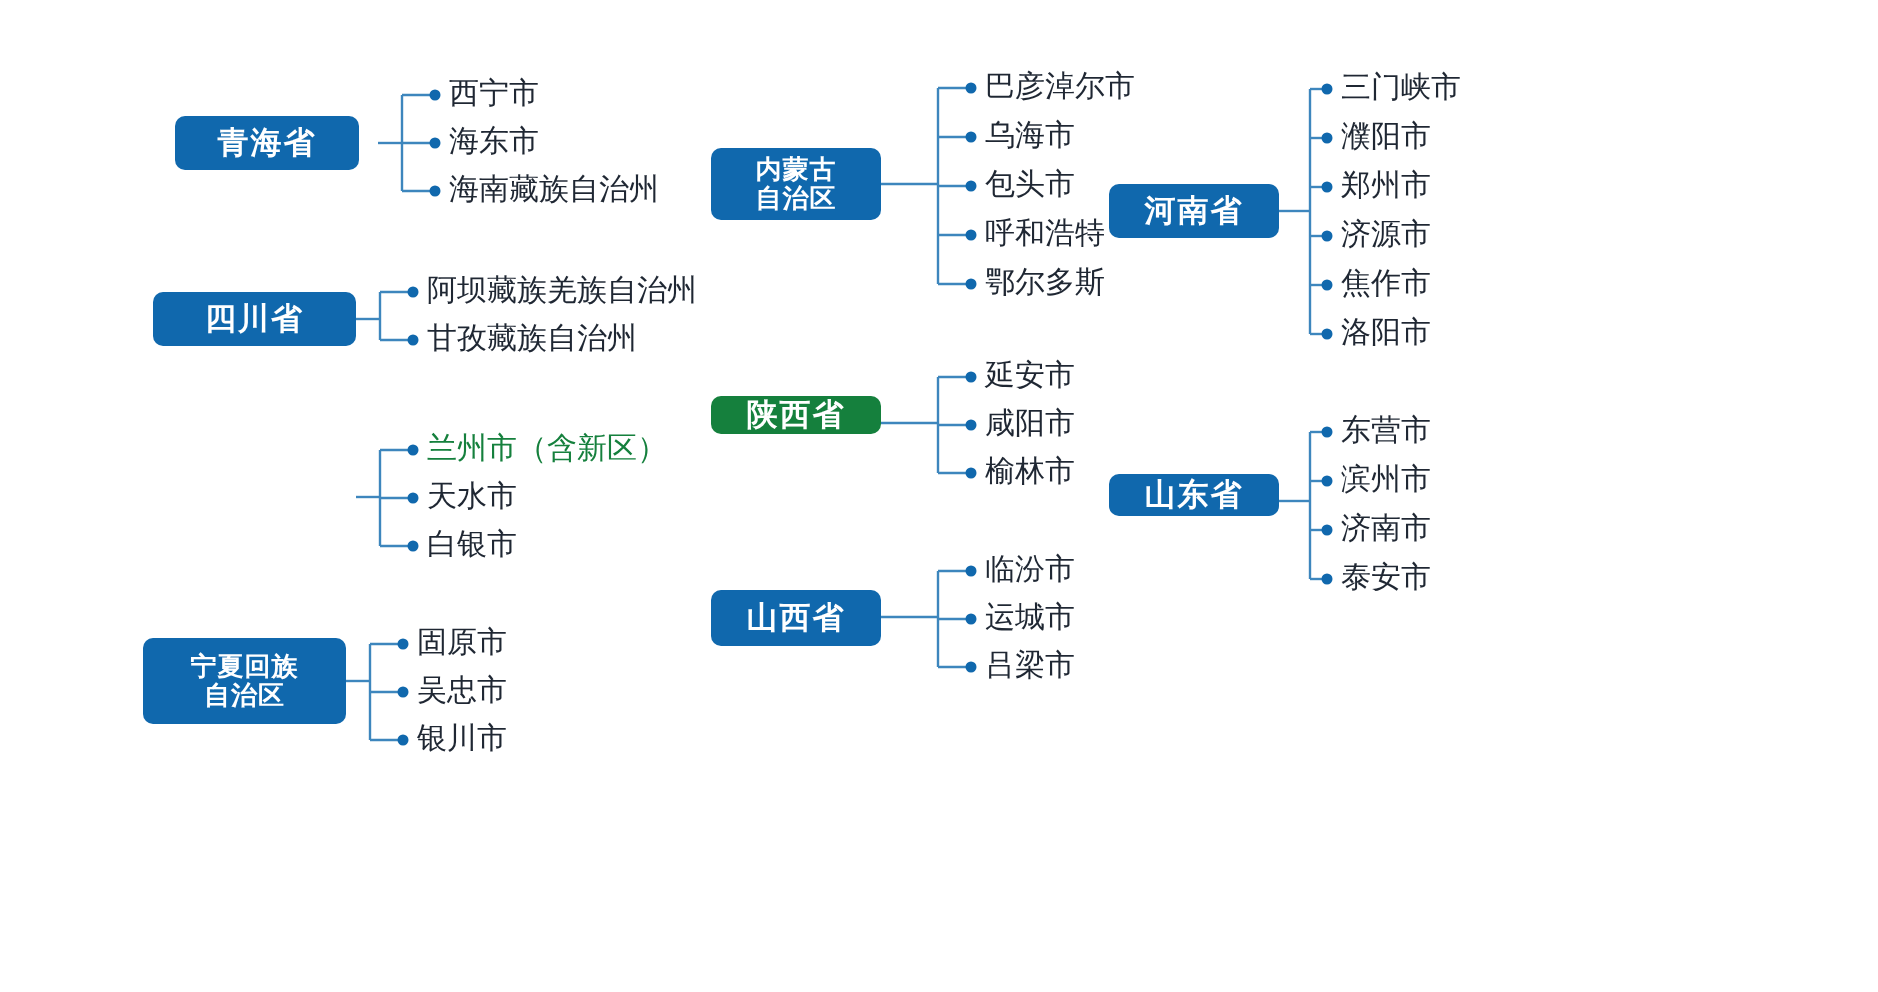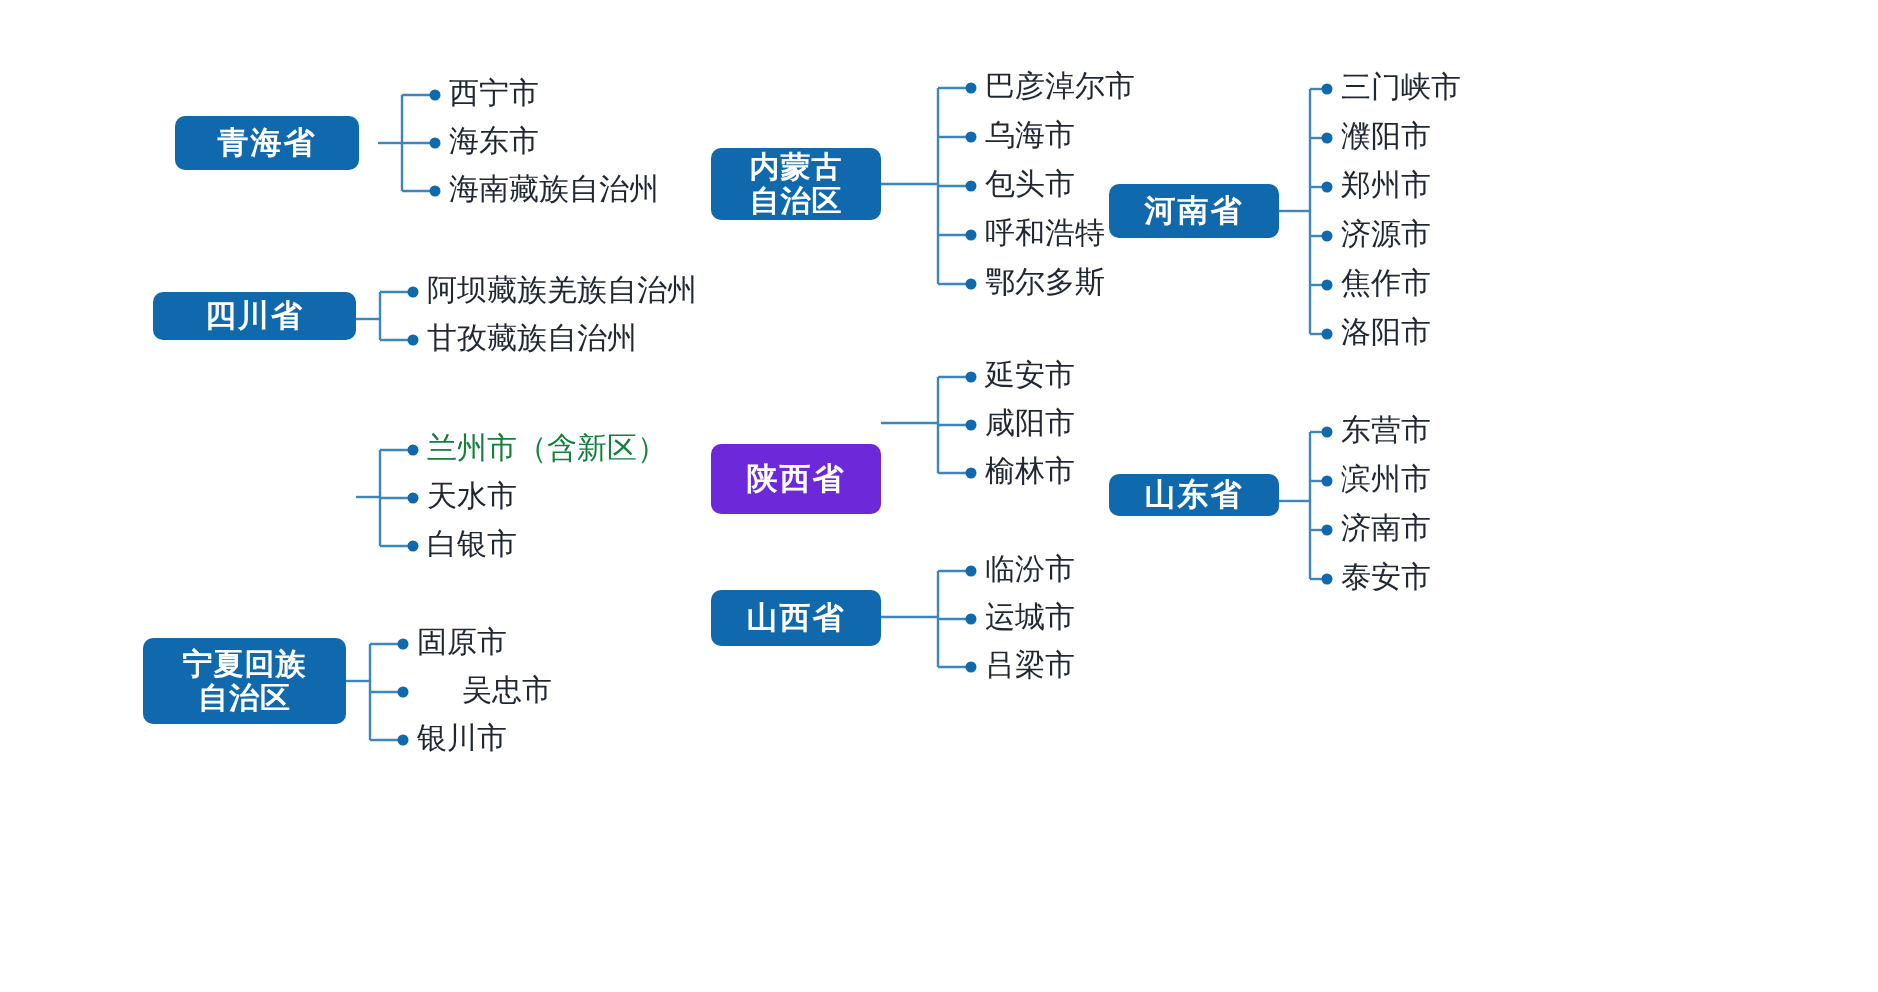--- a/index.html
+++ b/index.html
@@ -22,21 +22,21 @@
     display:flex;
     align-items:center;
     justify-content:center;
     text-align:center;
     line-height:1.12;
     letter-spacing:2px;
     box-sizing:border-box;
     padding:0 10px;
     font-size:31px;
   }
-  .pill.two-line{font-size:30px;letter-spacing:1px;}
+  .pill.two-line{font-size:26px;letter-spacing:1px;}
   .pill .pill-txt{white-space:pre-line;display:block;}
 
   
   .conn{position:absolute;left:0;top:0;overflow:visible;}
 
   
   .leaf{
     position:absolute;
     color:#1f2733;
     font-size:30px;
@@ -70,21 +70,21 @@
       </div>
       <div class="group" style="left: 0px; top: 0px; width: 1878px; height: 992px;">
         <svg class="conn" width="1878" height="992" style="left: 0px; top: 0px; position: absolute; pointer-events: none;">
           <path d="M 356 319 L 380 319" stroke="#3d86bd" stroke-width="2.4" fill="none"></path>
           <path d="M 380 292 L 380 340" stroke="#3d86bd" stroke-width="2.4" fill="none"></path>
           <path d="M 380 292 L 413 292" stroke="#3d86bd" stroke-width="2.4" fill="none"></path>
           <circle cx="413" cy="292" r="5.5" fill="#1068ad"></circle>
           <path d="M 380 340 L 413 340" stroke="#3d86bd" stroke-width="2.4" fill="none"></path>
           <circle cx="413" cy="340" r="5.5" fill="#1068ad"></circle>
         </svg>
-        <div class="pill" style="left: 153px; top: 292px; width: 203px; height: 48px; background: rgb(16, 104, 173); color: rgb(255, 255, 255);">
+        <div class="pill" style="left: 153px; top: 292px; width: 203px; height: 54px; background: rgb(16, 104, 173); color: rgb(255, 255, 255);">
           <span class="pill-txt">四川省</span>
         </div>
         <div class="leaf" style="left: 427px; top: 275px; color: rgb(31, 39, 51);">阿坝藏族羌族自治州</div>
         <div class="leaf" style="left: 427px; top: 323px; color: rgb(31, 39, 51);">甘孜藏族自治州</div>
       </div>
       <div class="group" style="left: 0px; top: 0px; width: 1878px; height: 992px;">
         <svg class="conn" width="1878" height="992" style="left: 0px; top: 0px; position: absolute; pointer-events: none;">
           <path d="M 356 497 L 380 497" stroke="#3d86bd" stroke-width="2.4" fill="none"></path>
           <path d="M 380 450 L 380 546" stroke="#3d86bd" stroke-width="2.4" fill="none"></path>
           <path d="M 380 450 L 413 450" stroke="#3d86bd" stroke-width="2.4" fill="none"></path>
@@ -107,21 +107,21 @@
           <path d="M 370 692 L 403 692" stroke="#3d86bd" stroke-width="2.4" fill="none"></path>
           <circle cx="403" cy="692" r="5.5" fill="#1068ad"></circle>
           <path d="M 370 740 L 403 740" stroke="#3d86bd" stroke-width="2.4" fill="none"></path>
           <circle cx="403" cy="740" r="5.5" fill="#1068ad"></circle>
         </svg>
         <div class="pill two-line" style="left: 143px; top: 638px; width: 203px; height: 86px; background: rgb(16, 104, 173); color: rgb(255, 255, 255);">
           <span class="pill-txt">宁夏回族
 自治区</span>
         </div>
         <div class="leaf" style="left: 417px; top: 627px; color: rgb(31, 39, 51);">固原市</div>
-        <div class="leaf" style="left: 417px; top: 675px; color: rgb(31, 39, 51); margin-left: 45px;">吴忠市</div>
+        <div class="leaf" style="left: 417px; top: 675px; color: rgb(31, 39, 51);">吴忠市</div>
         <div class="leaf" style="left: 417px; top: 723px; color: rgb(31, 39, 51);">银川市</div>
       </div>
     </div>
     <div class="group" style="left: 0px; top: 0px; width: 1878px; height: 992px;">
       <div class="group" style="left: 0px; top: 0px; width: 1878px; height: 992px;">
         <svg class="conn" width="1878" height="992" style="left: 0px; top: 0px; position: absolute; pointer-events: none;">
           <path d="M 881 184 L 938 184" stroke="#3d86bd" stroke-width="2.4" fill="none"></path>
           <path d="M 938 88 L 938 284" stroke="#3d86bd" stroke-width="2.4" fill="none"></path>
           <path d="M 938 88 L 971 88" stroke="#3d86bd" stroke-width="2.4" fill="none"></path>
           <circle cx="971" cy="88" r="5.5" fill="#1068ad"></circle>
@@ -148,21 +148,21 @@
         <svg class="conn" width="1878" height="992" style="left: 0px; top: 0px; position: absolute; pointer-events: none;">
           <path d="M 881 423 L 938 423" stroke="#3d86bd" stroke-width="2.4" fill="none"></path>
           <path d="M 938 377 L 938 473" stroke="#3d86bd" stroke-width="2.4" fill="none"></path>
           <path d="M 938 377 L 971 377" stroke="#3d86bd" stroke-width="2.4" fill="none"></path>
           <circle cx="971" cy="377" r="5.5" fill="#1068ad"></circle>
           <path d="M 938 425 L 971 425" stroke="#3d86bd" stroke-width="2.4" fill="none"></path>
           <circle cx="971" cy="425" r="5.5" fill="#1068ad"></circle>
           <path d="M 938 473 L 971 473" stroke="#3d86bd" stroke-width="2.4" fill="none"></path>
           <circle cx="971" cy="473" r="5.5" fill="#1068ad"></circle>
         </svg>
-        <div class="pill" style="left: 711px; top: 396px; width: 170px; height: 70px; background: #6d28d9; color: rgb(255, 255, 255); margin-top: 48px;">
+        <div class="pill" style="left: 711px; top: 396px; width: 170px; height: 38px; background: #15803d; color: rgb(255, 255, 255);">
           <span class="pill-txt">陕西省</span>
         </div>
         <div class="leaf" style="left: 985px; top: 360px; color: rgb(31, 39, 51);">延安市</div>
         <div class="leaf" style="left: 985px; top: 408px; color: rgb(31, 39, 51);">咸阳市</div>
         <div class="leaf" style="left: 985px; top: 456px; color: rgb(31, 39, 51);">榆林市</div>
       </div>
       <div class="group" style="left: 0px; top: 0px; width: 1878px; height: 992px;">
         <svg class="conn" width="1878" height="992" style="left: 0px; top: 0px; position: absolute; pointer-events: none;">
           <path d="M 881 617 L 938 617" stroke="#3d86bd" stroke-width="2.4" fill="none"></path>
           <path d="M 938 571 L 938 667" stroke="#3d86bd" stroke-width="2.4" fill="none"></path>

